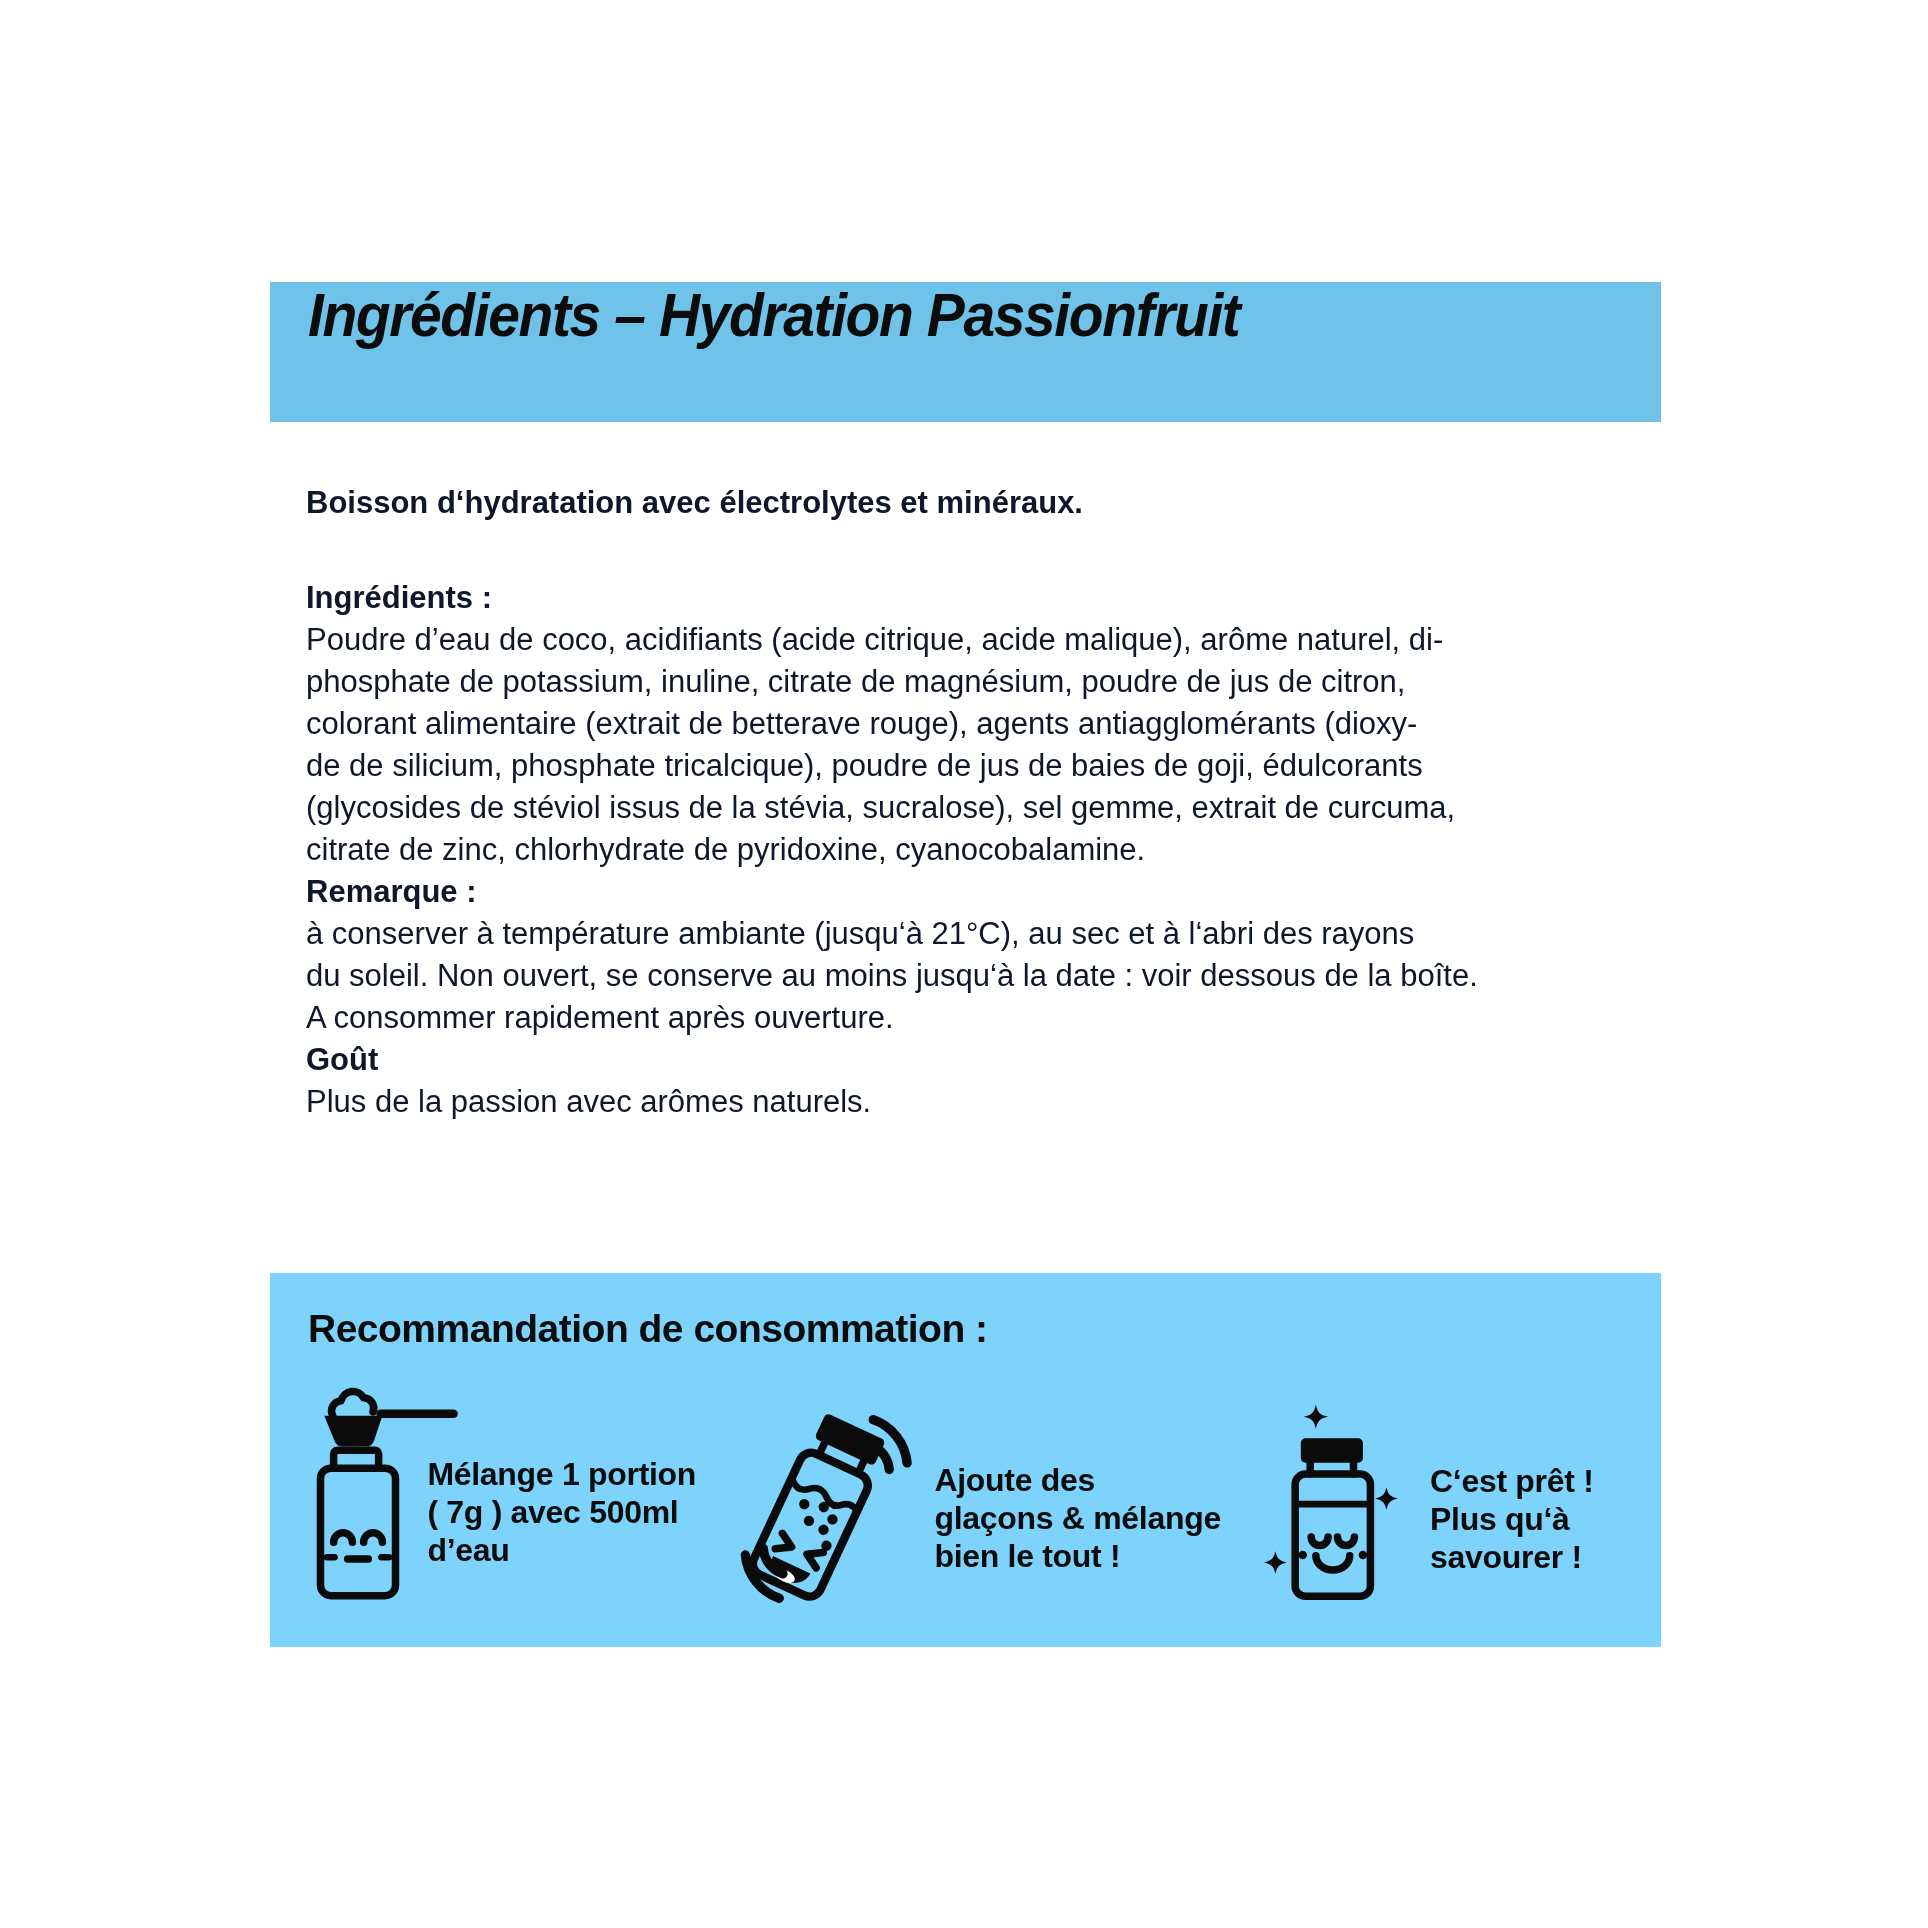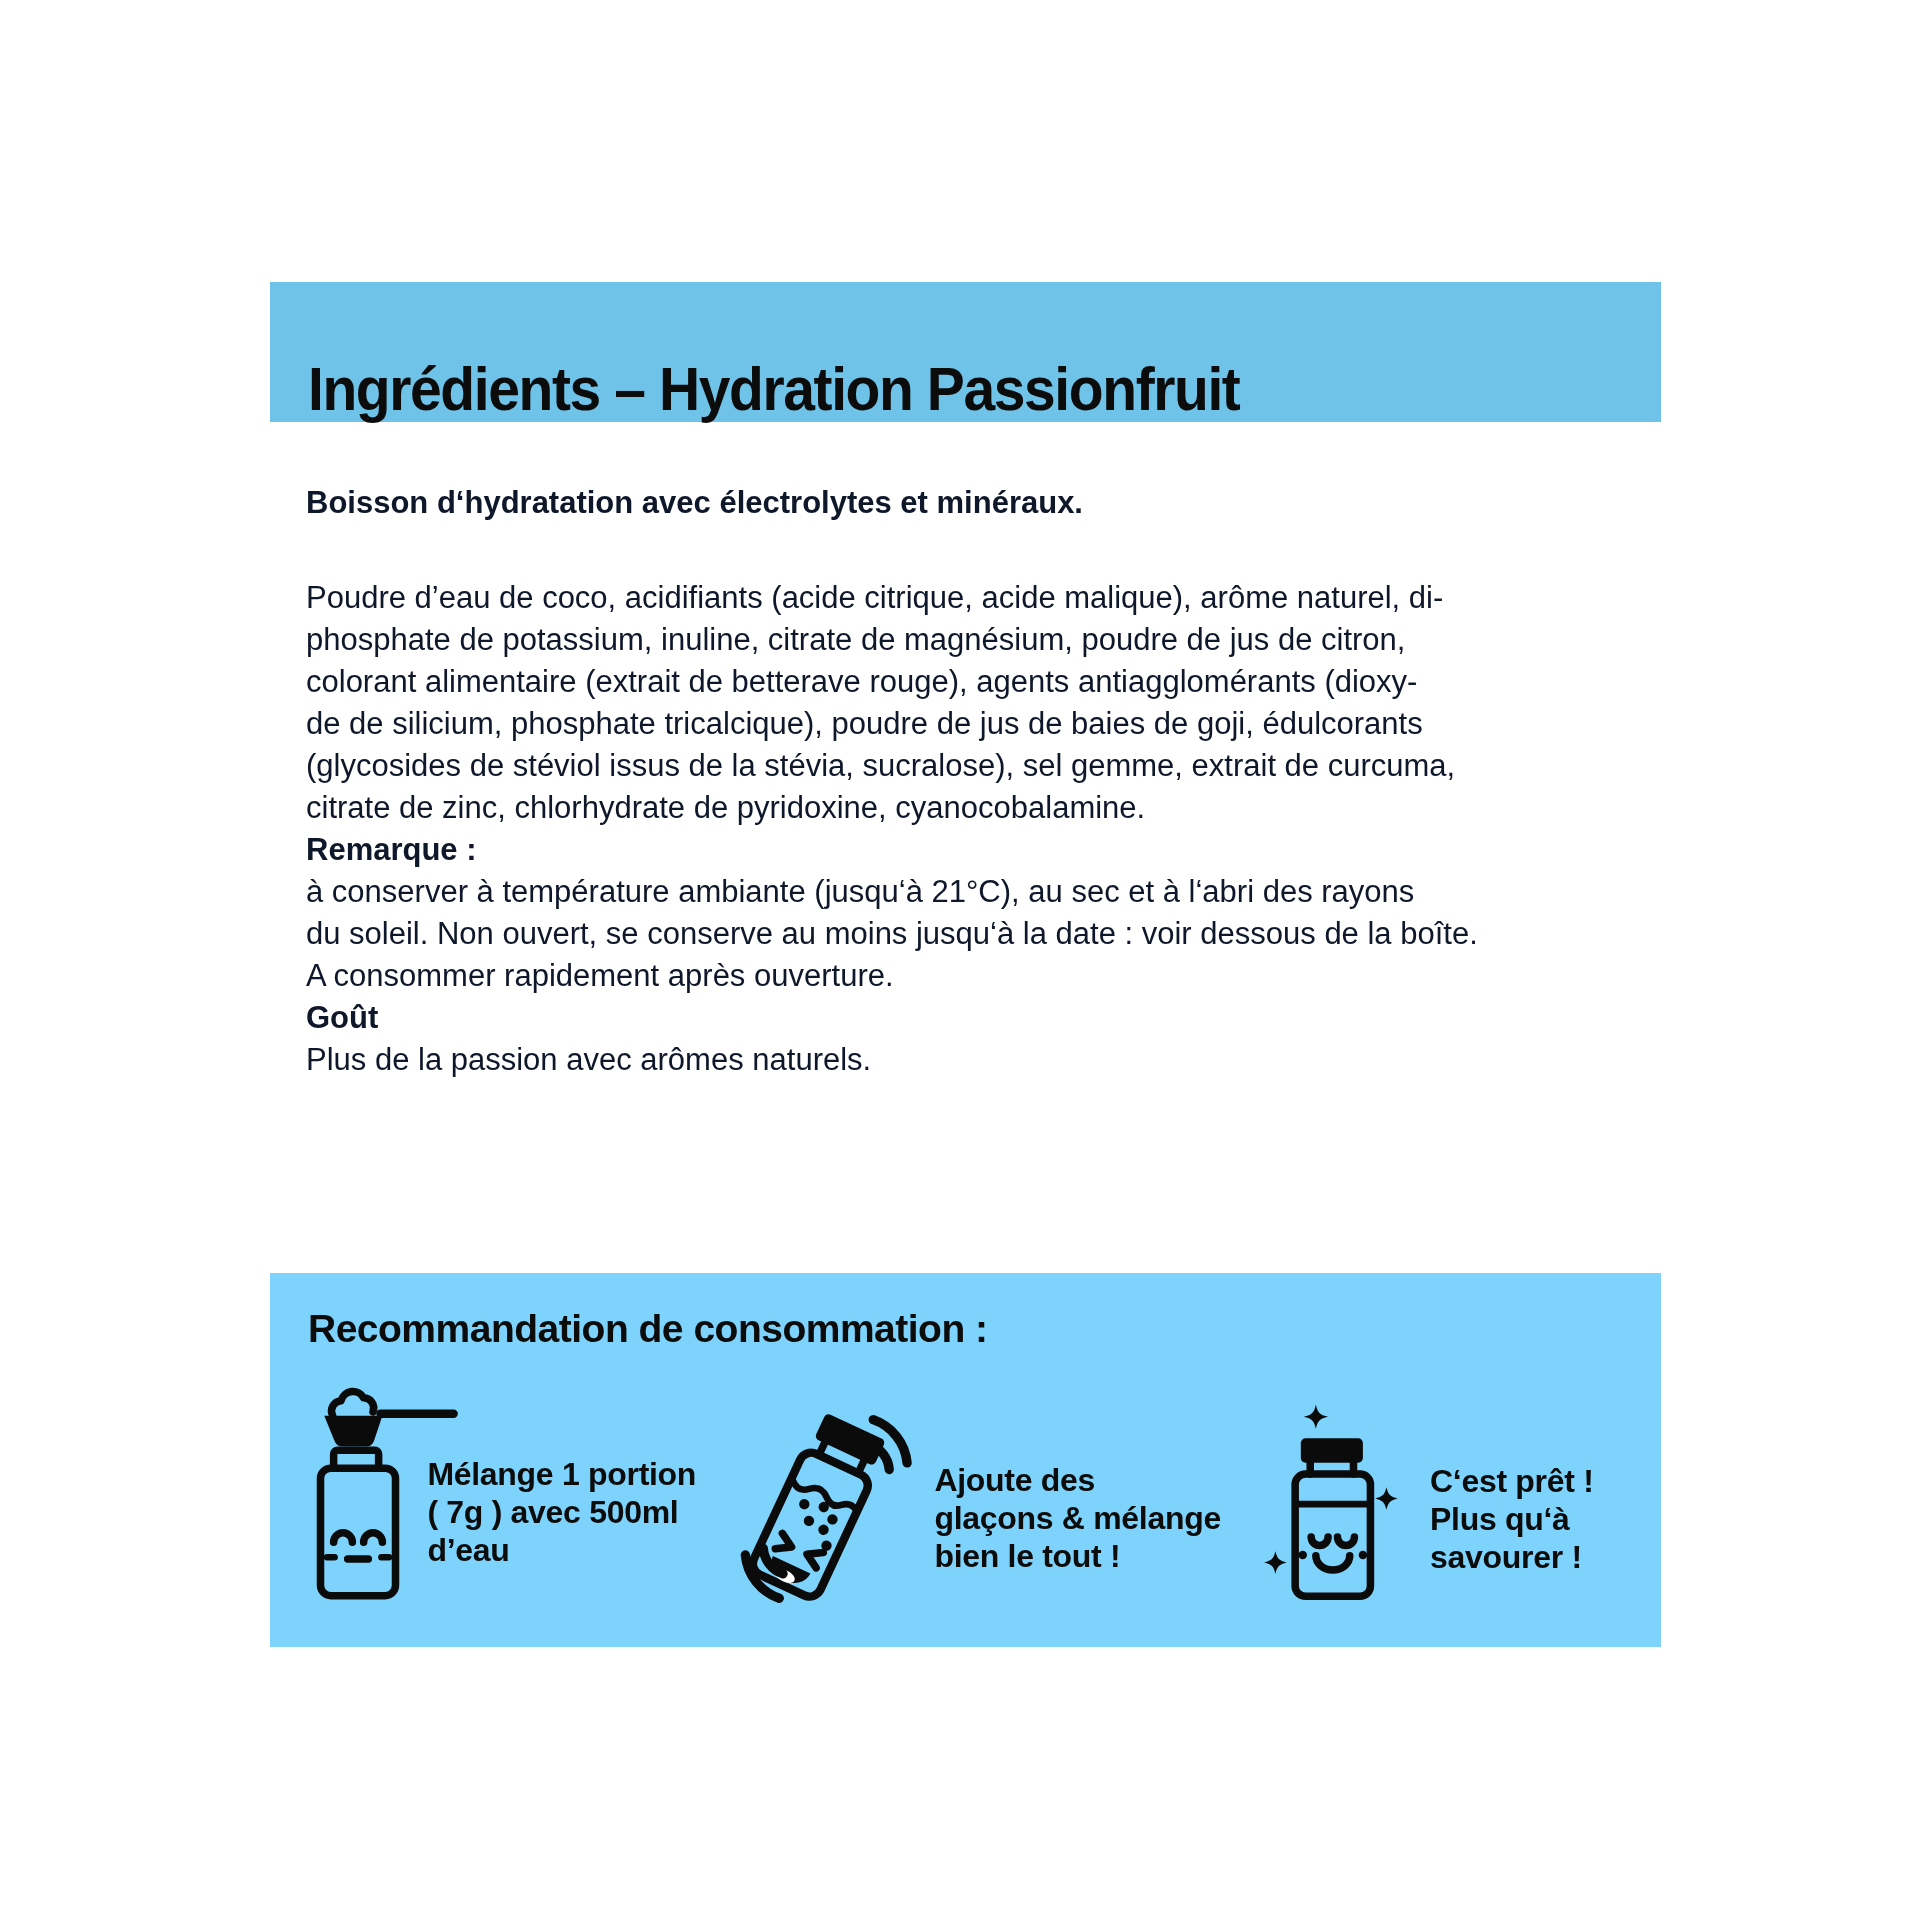--- a/index.html
+++ b/index.html
@@ -11,22 +11,23 @@
     font-family: "Liberation Sans", "DejaVu Sans", sans-serif;
     color: #101010;
     overflow: hidden;
   }
 
   
   .banner {
     position: absolute; left: 270px; top: 282px;
     width: 1391px; height: 140px;
     background: #6FC3E8;
-    display: flex; align-items: flex-end;
+    display: flex; align-items: flex-start;
     padding: 0 38px;
+    font-style: italic;
   }
   .banner h1 {
     margin: 0;
     font-size: 57px; font-weight: 700;
     letter-spacing: -1.4px;
     color: #0c0c0c;
     transform: scaleY(1.06);
     transform-origin: left center;
     white-space: nowrap;
   }
@@ -81,20 +82,21 @@
 <body>
 
 <div class="page">
 
   <header class="banner">
     <h1>Ingrédients – Hydration Passionfruit</h1>
   </header>
 
   <main class="content">
     <p class="bold intro">Boisson d‘hydratation avec électrolytes et minéraux.</p>
+    <p class="bold">Ingrédients :</p>
     <p>Poudre d’eau de coco, acidifiants (acide citrique, acide malique), arôme naturel, di-
 phosphate de potassium, inuline, citrate de magnésium, poudre de jus de citron,
 colorant alimentaire (extrait de betterave rouge), agents antiagglomérants (dioxy-
 de de silicium, phosphate tricalcique), poudre de jus de baies de goji, édulcorants
 (glycosides de stéviol issus de la stévia, sucralose), sel gemme, extrait de curcuma,
 citrate de zinc, chlorhydrate de pyridoxine, cyanocobalamine.</p>
     <p class="bold">Remarque :</p>
     <p>à conserver à température ambiante (jusqu‘à 21°C), au sec et à l‘abri des rayons
 du soleil. Non ouvert, se conserve au moins jusqu‘à la date : voir dessous de la boîte.
 A consommer rapidement après ouverture.</p>

